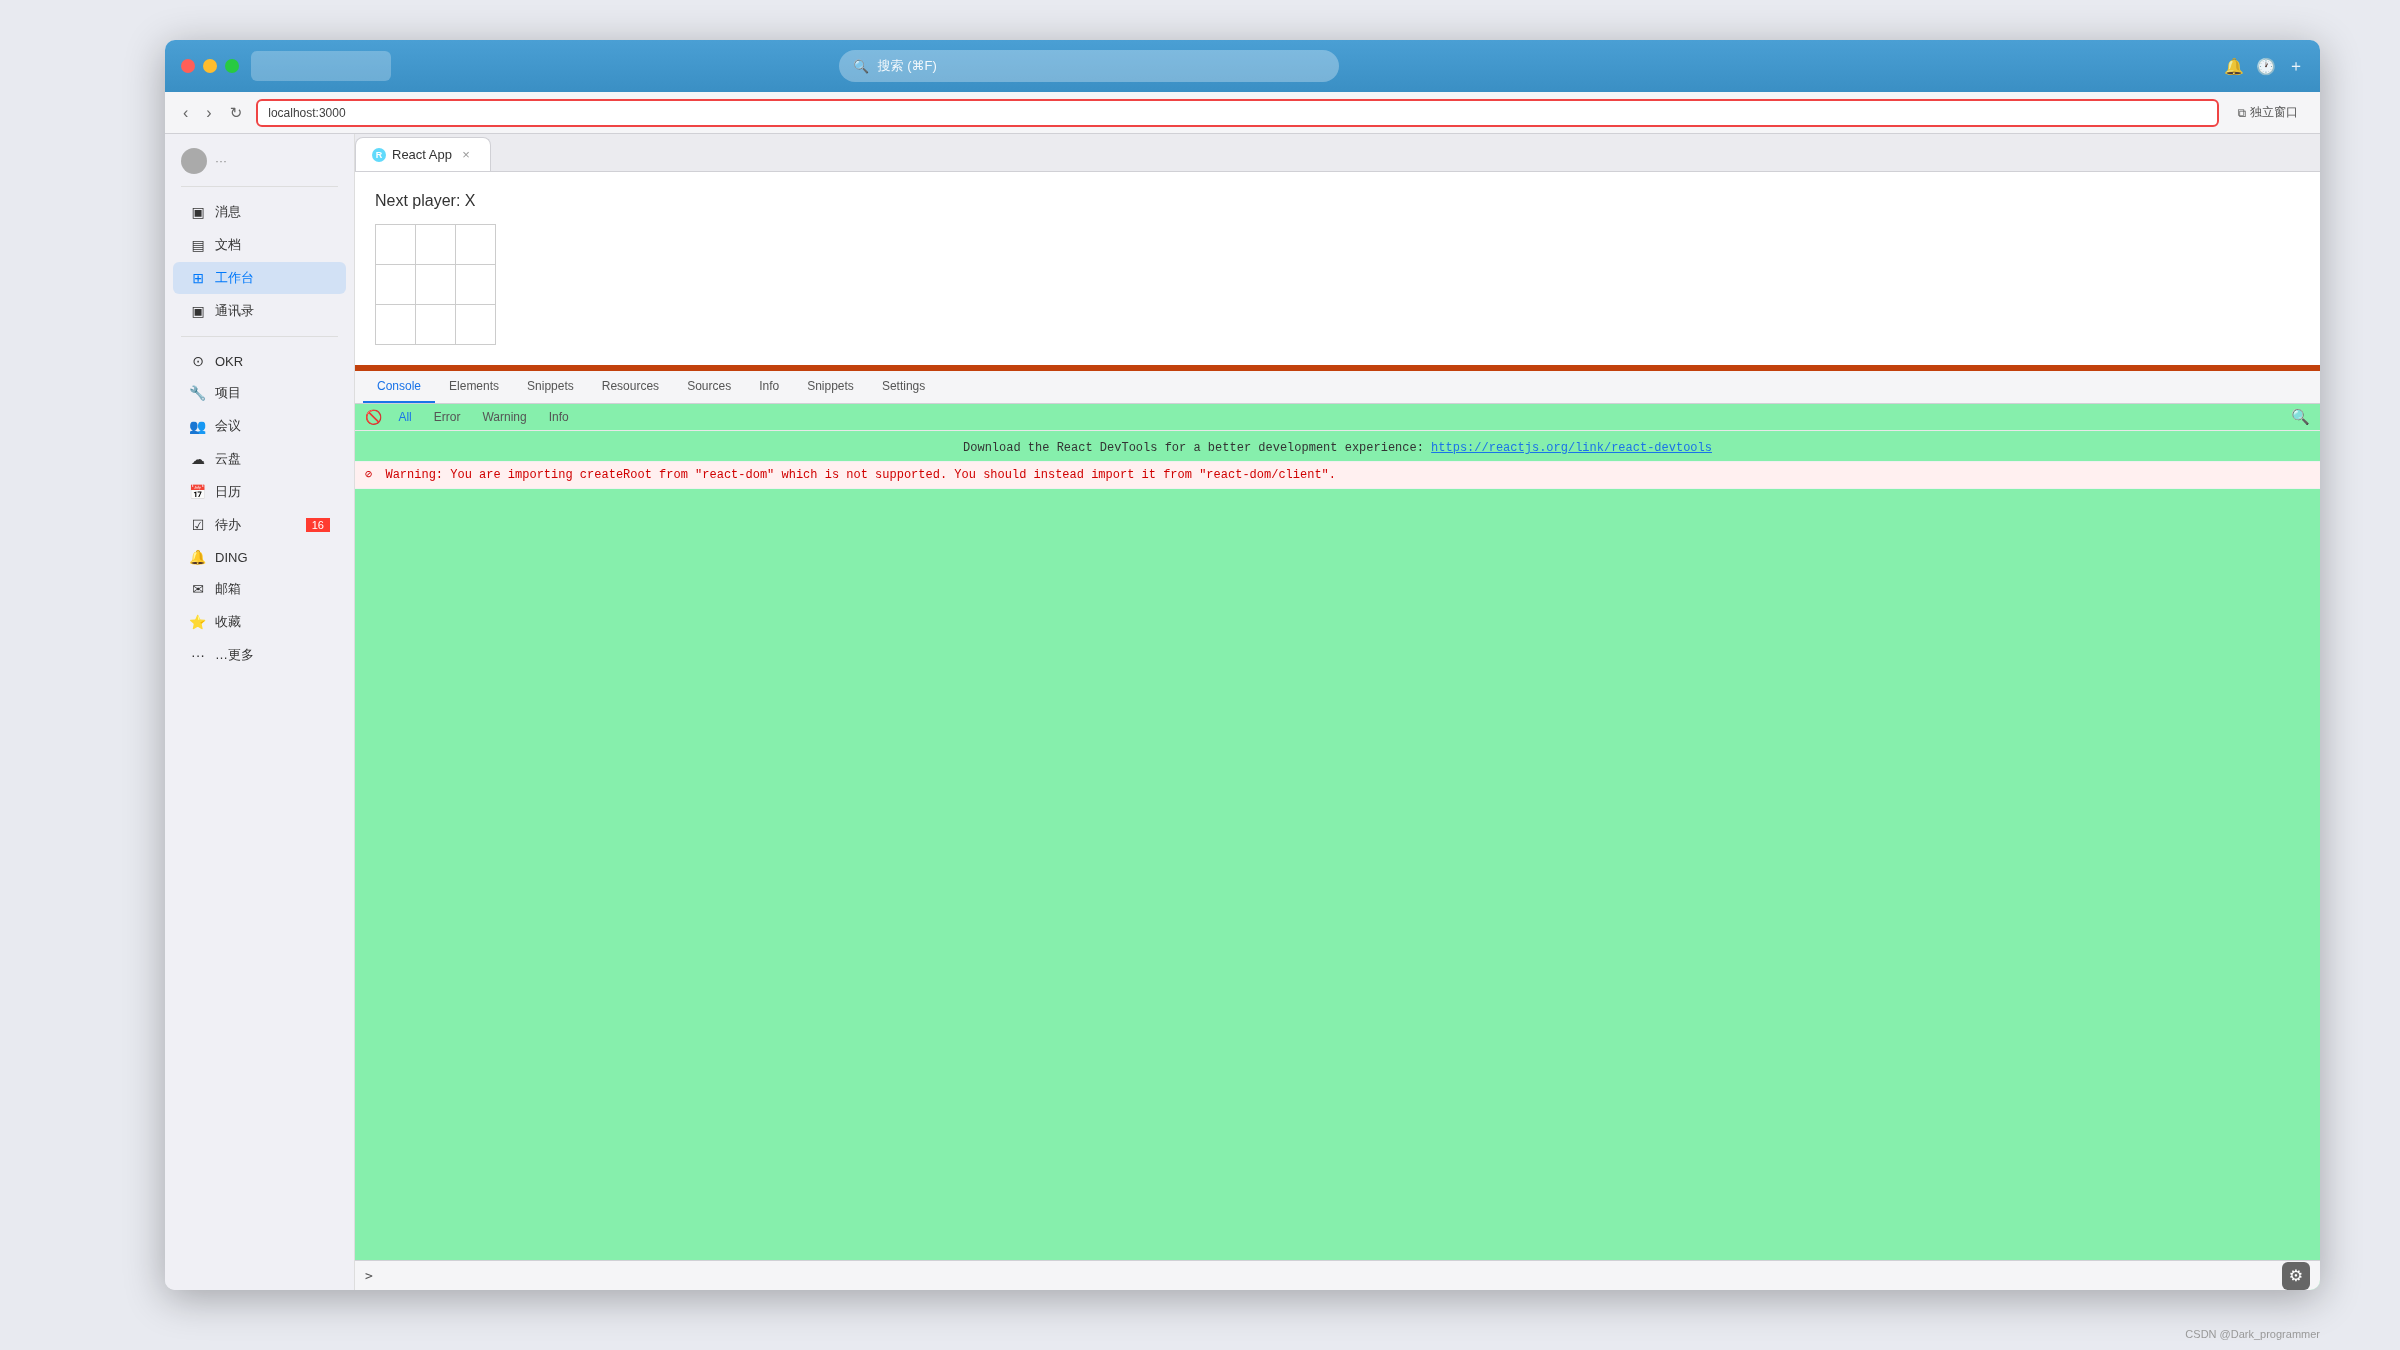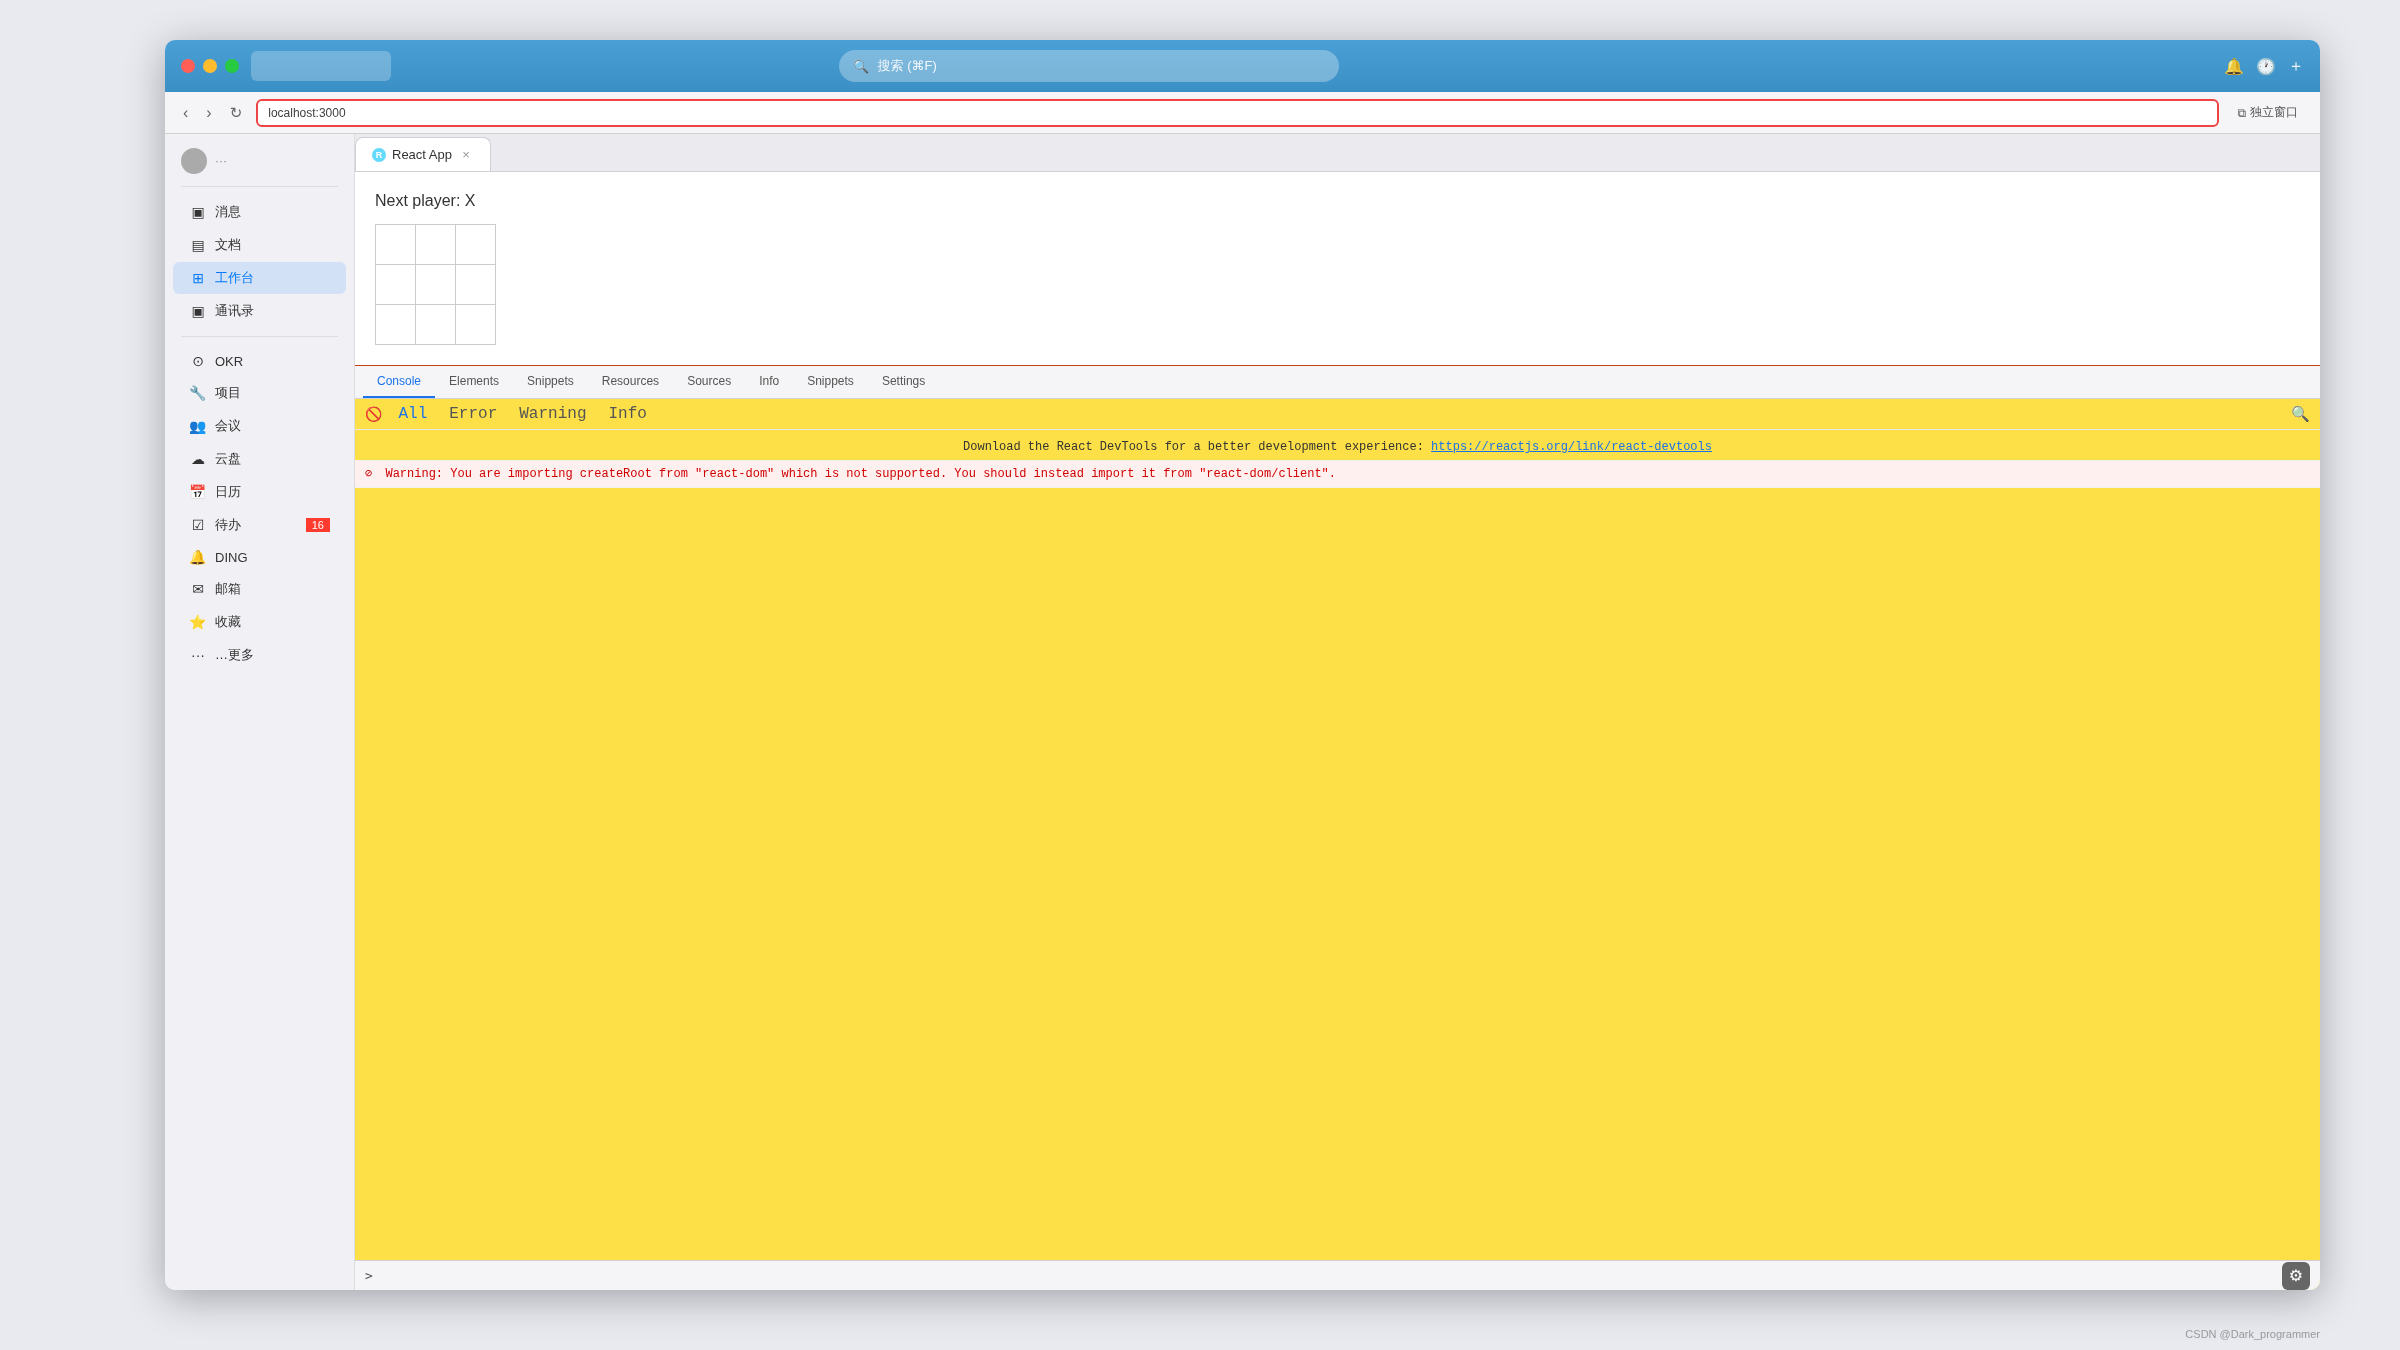--- a/index.html
+++ b/index.html
@@ -269,22 +269,22 @@
       display: flex;
       align-items: center;
       justify-content: center;
       font-size: 16px;
       font-weight: bold;
       cursor: pointer;
     }
 
     
     .devtools-panel {
-      background: #fde047;
-      border-top: 1px solid #c2410c;
+      background: #86efac;
+      border-top: 6px solid #c2410c;
       flex: 1;
       display: flex;
       flex-direction: column;
       overflow: hidden;
     }
 
     .devtools-tabs {
       display: flex;
       align-items: center;
       border-bottom: 1px solid #d0d0d5;
@@ -311,26 +311,25 @@
       padding: 4px 10px;
       gap: 10px;
       border-bottom: 1px solid #e8e8e8;
       flex-shrink: 0;
     }
     .filter-icon {
       color: #666;
       font-size: 14px;
     }
     .filter-btn {
-      font-size: 16px;
+      font-size: 12px;
       color: #555;
       cursor: pointer;
       padding: 2px 6px;
       border-radius: 3px;
-      font-family: Liberation Mono, monospace;
     }
     .filter-btn.active { color: #1a73e8; }
     .search-icon-right {
       margin-left: auto;
       color: #666;
       font-size: 15px;
     }
 
     .console-content {
       flex: 1;

